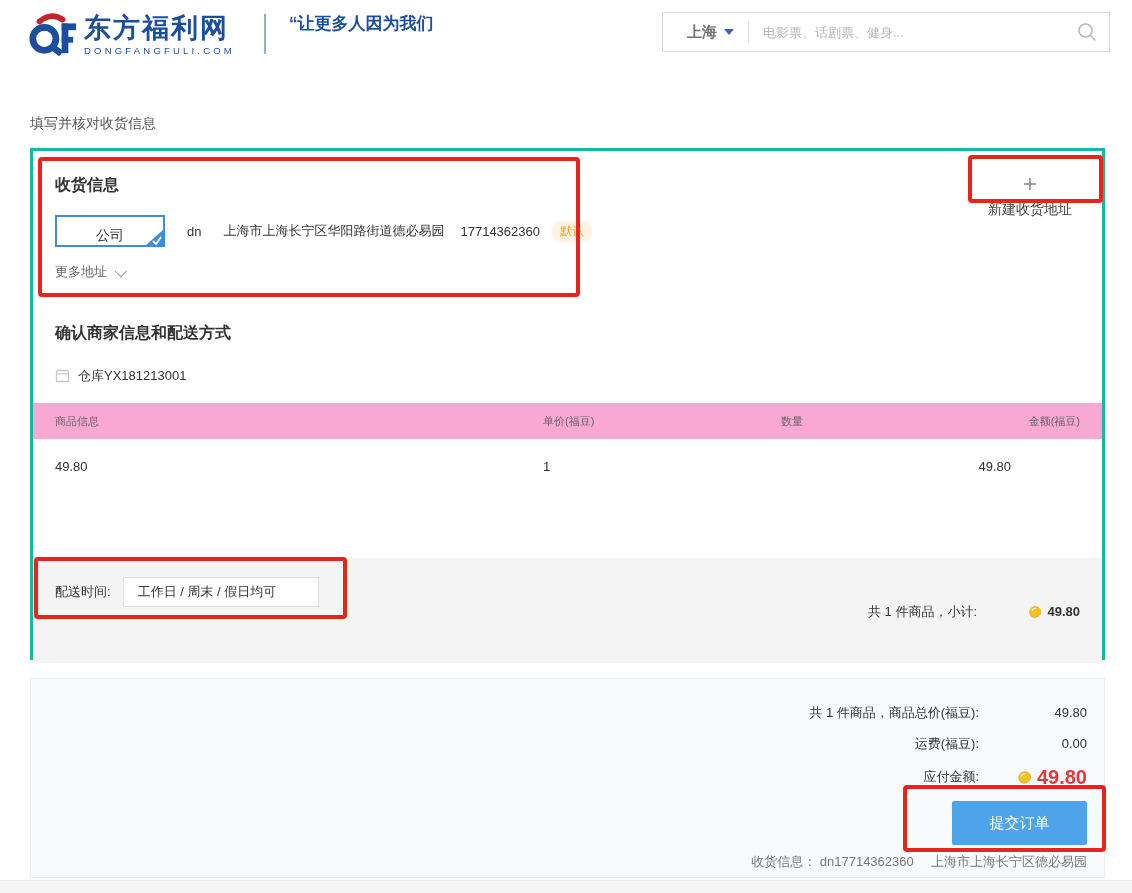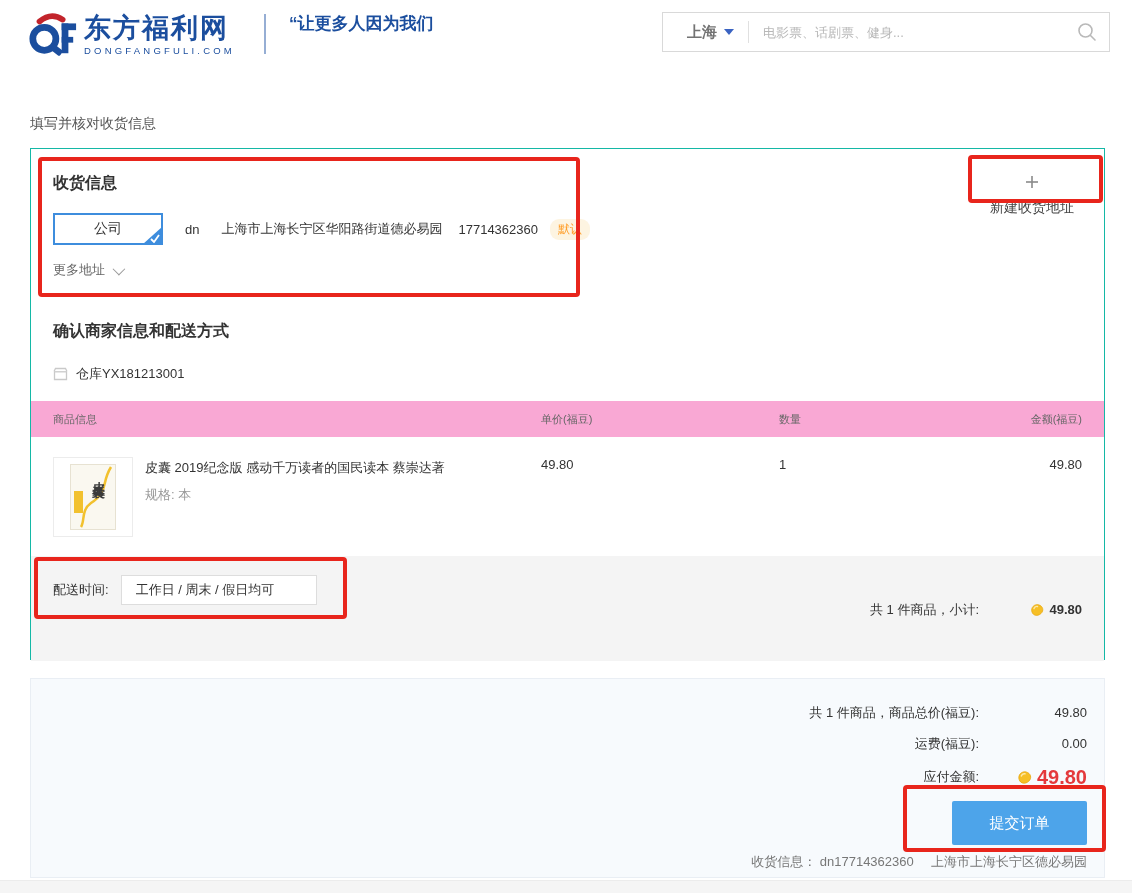--- a/index.html
+++ b/index.html
@@ -23,28 +23,28 @@
   .caret-down { width:0; height:0; border-left:5px solid transparent; border-right:5px solid transparent; border-top:6px solid #3a63c2; }
   .search-divider { width:1px; height:22px; background:#e0e0e0; }
   .search-ph { flex:1; border:none; outline:none; font-size:13px; color:#333; padding:0 14px; background:transparent; font-family:inherit; }
   .search-ph::placeholder { color:#b8b8b8; }
   .mag-btn { width:44px; height:38px; display:flex; align-items:center; justify-content:center; cursor:pointer; }
 
   
   .step-title { position:absolute; left:30px; top:115px; font-size:14px; color:#555; }
 
   
-  .card1 { position:absolute; left:30px; top:148px; width:1075px; height:512px; background:#fff; border:1px solid #14b8a6; }
+  .card1 { position:absolute; left:30px; top:148px; width:1075px; height:512px; background:#fff; border:3px solid #14b8a6; }
   .sec-h { font-size:16px; font-weight:bold; color:#333; }
   .h-shipping { position:absolute; left:22px; top:24px; }
   .new-addr { position:absolute; right:30px; top:26px; display:flex; align-items:center; gap:10px; cursor:pointer; background:none; border:none; font-family:inherit;flex-direction:column; }
   .new-addr-label { font-size:14px; color:#444; }
 
   .addr-row { position:absolute; left:22px; top:64px; display:flex; align-items:center; }
-  .tag-btn { position:relative; width:110px; height:32px; border:2px solid #3e8ddd; background:#fff; color:#333; font-size:14px; display:flex; align-items:center; justify-content:center; cursor:pointer; font-family:inherit; }
+  .tag-btn { position:relative; width:110px; height:32px; border:2px solid #3e8ddd; background:#fff; color:#333; font-size:14px; display:flex; align-items:flex-end; justify-content:center; cursor:pointer; font-family:inherit; }
   .tag-corner { position:absolute; right:-1px; bottom:-1px; width:0; height:0; border-style:solid; border-width:0 0 17px 19px; border-color:transparent transparent #3e8ddd transparent; }
   .tag-check { position:absolute; right:1px; bottom:0px; width:10px; height:9px; }
   .addr-name { margin-left:22px; font-size:13px; color:#333; }
   .addr-detail { margin-left:22px; font-size:13px; color:#333; }
   .addr-phone { margin-left:16px; font-size:13px; color:#333; }
   .default-badge { margin-left:12px; font-size:12px; color:#ff9d28; background:#fdf4e1; border-radius:9px; padding:2px 8px; }
 
   .more-addr { position:absolute; left:22px; top:112px; display:flex; align-items:center; gap:8px; font-size:13px; color:#666; cursor:pointer; background:none; border:none; font-family:inherit; }
   .chev { width:9px; height:9px; border-right:1.5px solid #999; border-bottom:1.5px solid #999; transform:rotate(45deg) translateY(-2px); }
 
@@ -179,38 +179,20 @@
     </div>
 
     <div class="tbl-head">
       <span class="c1">商品信息</span>
       <span class="c2">单价(福豆)</span>
       <span class="c3">数量</span>
       <span class="c4">金额(福豆)</span>
     </div>
 
     <div class="prod-row">
-      <div class="prod-main">
-        <div class="book">
-          <div class="cover">
-            <svg class="cover-line" width="46" height="66" viewBox="0 0 46 66">
-              <path d="M40 2 C30 18 38 26 20 38 C10 45 14 56 10 62" fill="none" stroke="#f2c12e" stroke-width="2.5"></path>
-            </svg>
-            <span class="cover-tag"></span>
-            <span class="cover-title">皮囊</span>
-          </div>
-        </div>
-        <div class="prod-info">
-          <div class="prod-title">皮囊 2019纪念版 感动千万读者的国民读本 蔡崇达著</div>
-          <div class="prod-spec">
-            <span>规格:</span>
-            <span>本</span>
-          </div>
-        </div>
-      </div>
       <div class="cell-price">49.80</div>
       <div class="cell-qty">1</div>
       <div class="cell-amt">49.80</div>
     </div>
 
     <div class="gray-sec">
       <div class="dtime">
         <span>配送时间:</span>
         <div class="dtime-box">
           <span>工作日 / 周末 / 假日均可</span>

